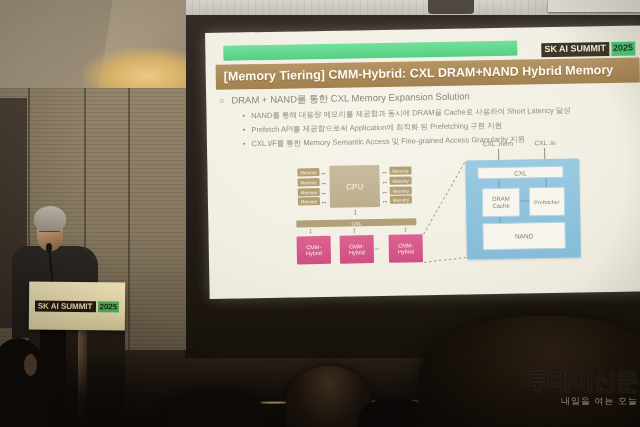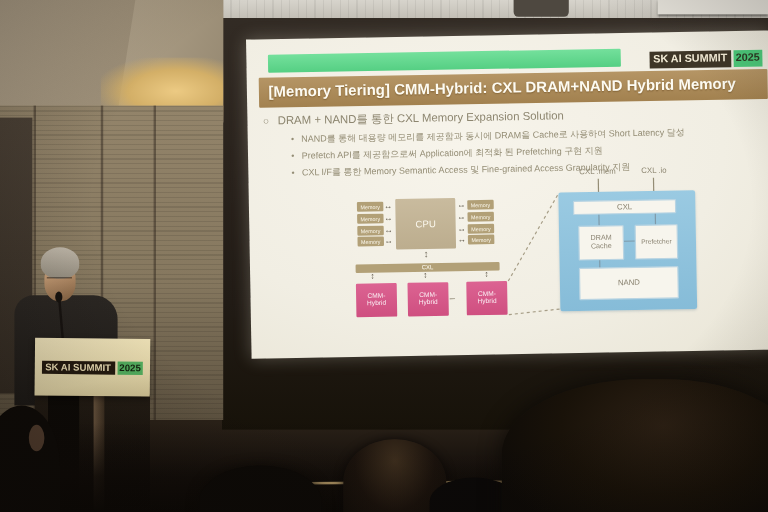--- a/index.html
+++ b/index.html
@@ -257,14 +257,18 @@
   <div class="abs chair-line"></div>
   <div class="abs headA"></div>
   <div class="abs headA-skin"></div>
   <div class="abs headB"></div>
   <div class="abs headC"></div>
   <div class="abs headE"></div>
   <div class="abs headD"></div>
 
   <div class="abs vignette"></div>
 
+  <div class="abs watermark">
+    <div class="wm-logo">투데이신문</div>
+    <div class="wm-tagline">내일을 여는 오늘</div>
+  </div>
 
 </div>
 
 </body></html>

